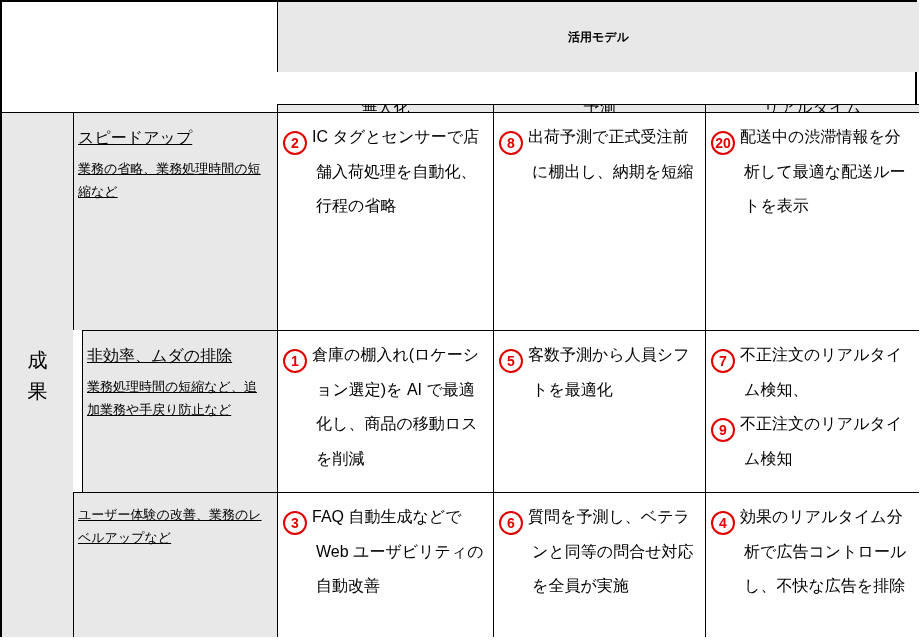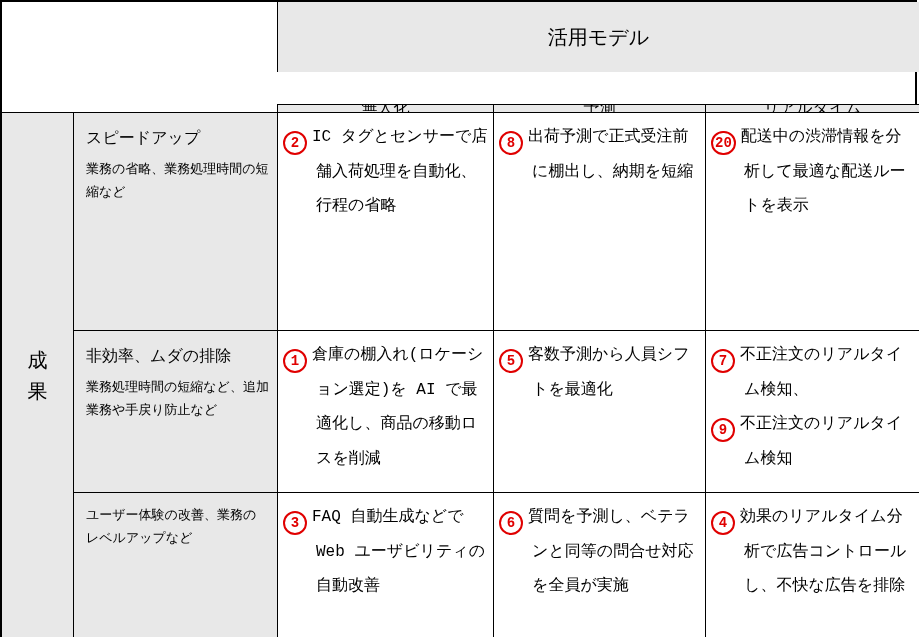--- a/index.html
+++ b/index.html
@@ -13,39 +13,39 @@
     display:grid;
     grid-template-columns:71px 204px 216px 212px 214px;
     grid-template-rows:70px 40px 218px 162px 147px;
     background:#fff;
   }
   .cell { border-left:1px solid var(--line); border-top:1px solid var(--line); overflow:hidden; }
   .gray { background:var(--hbg); }
 
   .corner { grid-area:1/1/3/3; border:none; background:#fff; }
   .ghead  { grid-area:1/3/2/6; border-top:none; display:flex; align-items:center; justify-content:center;
-            font-size:20px; font-weight:normal; }
+            font-size:12px; font-weight:bold; }
   .ch1 { grid-area:2/3; } .ch2 { grid-area:2/4; } .ch3 { grid-area:2/5; }
   .chead { display:flex; align-items:center; justify-content:center; font-size:16px;margin-top:32px; }
 
   .rgroup { grid-area:3/1/6/2; border-left:none; display:flex; align-items:center; justify-content:center;
             font-size:20px; font-weight:normal; }
   .vtext  { width:1.15em; word-break:break-all; line-height:1.55; text-align:center; }
 
-  .rh1 { grid-area:3/2; } .rh2 { grid-area:4/2; } .rh3 { grid-area:5/2; }
-  .rowhead { padding:8px 8px 0 12px; }
+  .rh1 { grid-area:3/2; } .rh2 { grid-area:4/2;margin-left:9px; } .rh3 { grid-area:5/2; }
+  .rowhead { padding:8px 8px 0 4px;text-decoration:underline; }
   .rh-title { margin:0; font-size:16px; line-height:2.1; }
   .rh-desc  { margin:2px 0 0 0; font-size:13px; line-height:1.8; }
 
   .d11 { grid-area:3/3; } .d12 { grid-area:3/4; } .d13 { grid-area:3/5; }
   .d21 { grid-area:4/3; } .d22 { grid-area:4/4; } .d23 { grid-area:4/5; }
   .d31 { grid-area:5/3; } .d32 { grid-area:5/4; } .d33 { grid-area:5/5; }
   .datacell { background:#fff; padding:7px 5px 0 5px; font-size:16px; }
 
-  .item { margin:0; line-height:2.15; padding-left:33px; text-indent:-33px;font-family:Liberation Mono, monospace; }
+  .item { margin:0; line-height:2.15; padding-left:33px; text-indent:-33px; }
   .circ {
     display:inline-flex; align-items:center; justify-content:center;
     min-width:24px; height:24px; padding:0 2px;
     border:2px solid var(--red); border-radius:14px;
     color:var(--red); font-weight:bold; font-size:14px;
     text-indent:0; vertical-align:-6px; margin-right:5px;
     background:#fff;
   }
 </style>
 </head>

